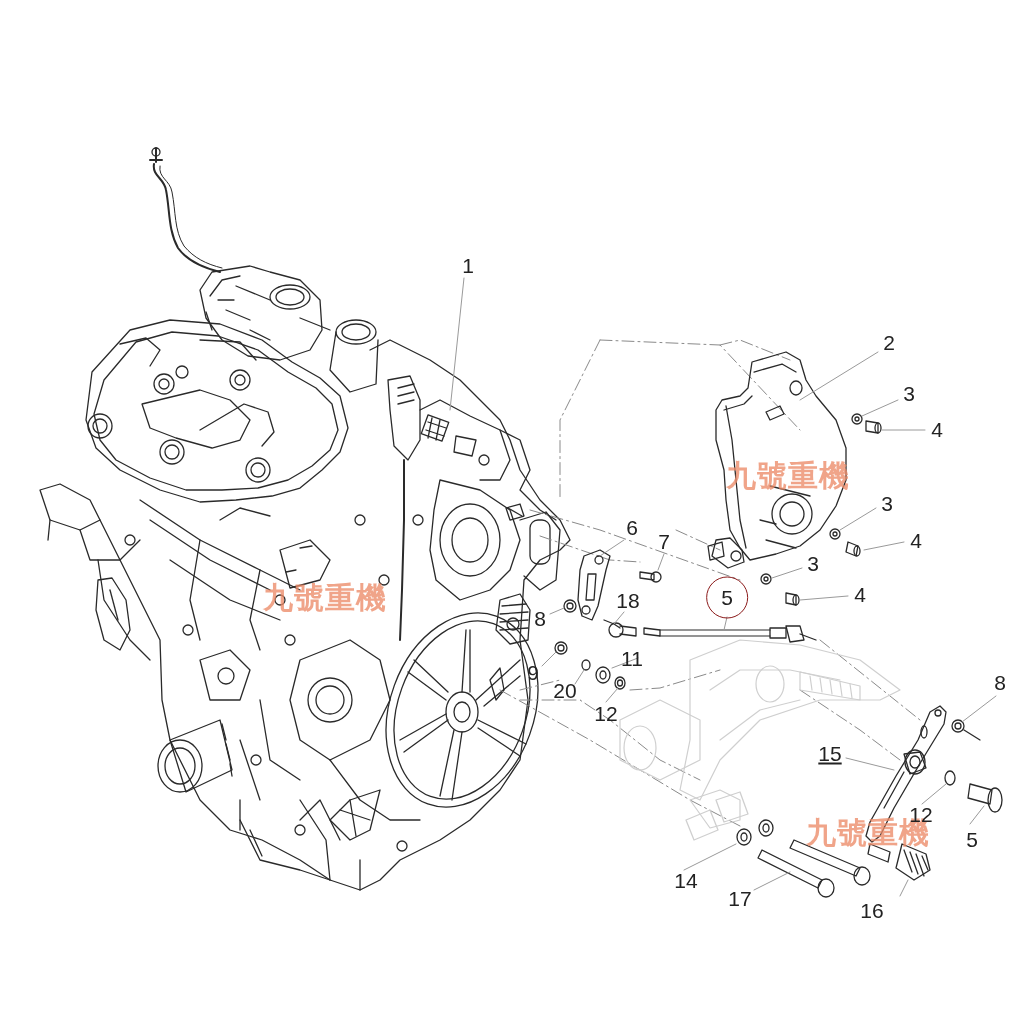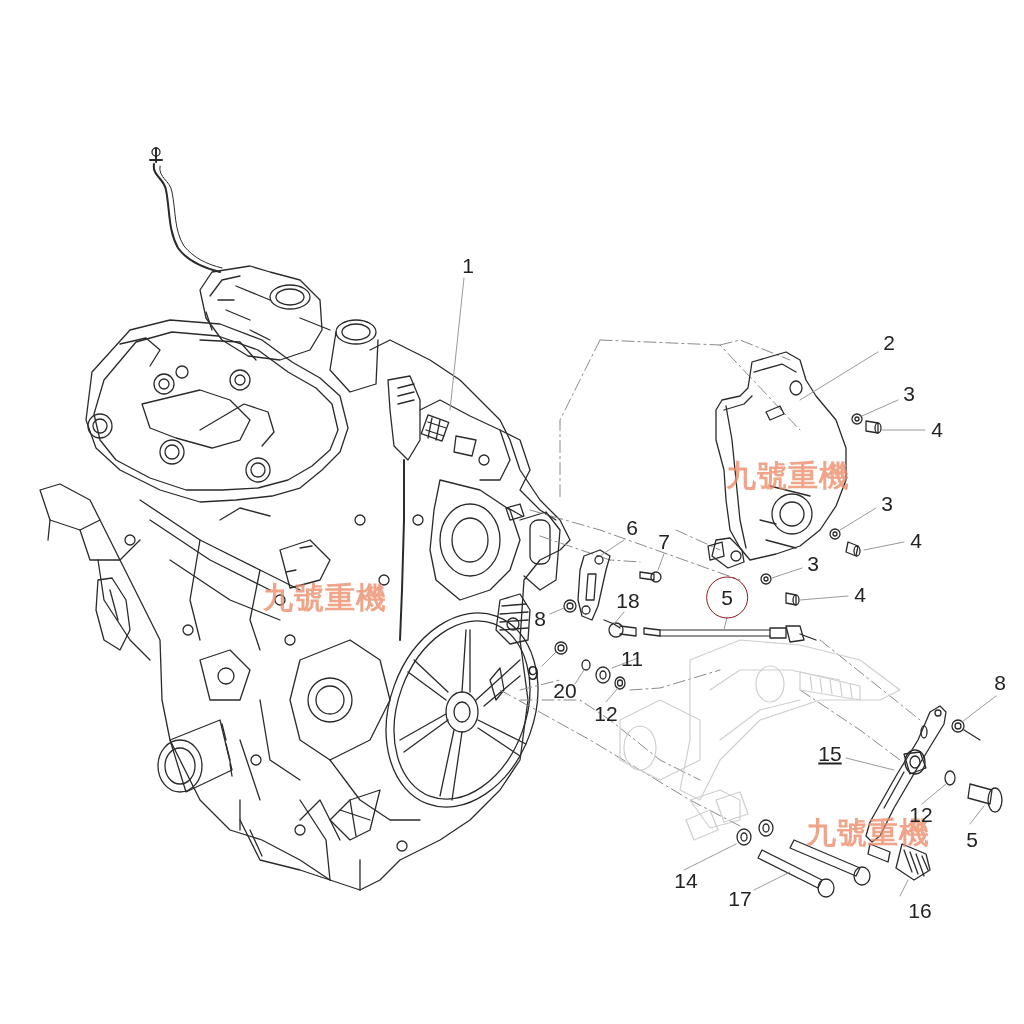--- a/index.html
+++ b/index.html
@@ -295,13 +295,13 @@
 <div class="callout" style="left:533px;top:672px;">9</div>
 <div class="callout" style="left:565px;top:690px;">20</div>
 <div class="callout" style="left:632px;top:658px;">11</div>
 <div class="callout" style="left:606px;top:713px;">12</div>
 <div class="callout" style="left:1000px;top:682px;">8</div>
 <div class="callout" style="left:830px;top:753px;text-decoration:underline;">15</div>
 <div class="callout" style="left:921px;top:814px;">12</div>
 <div class="callout" style="left:972px;top:839px;">5</div>
 <div class="callout" style="left:670px;top:880px;margin-left:16px;">14</div>
 <div class="callout" style="left:740px;top:898px;">17</div>
-<div class="callout" style="left:920px;top:910px;">16</div>
+<div class="callout" style="left:872px;top:910px;">16</div>
 
 </body></html>

